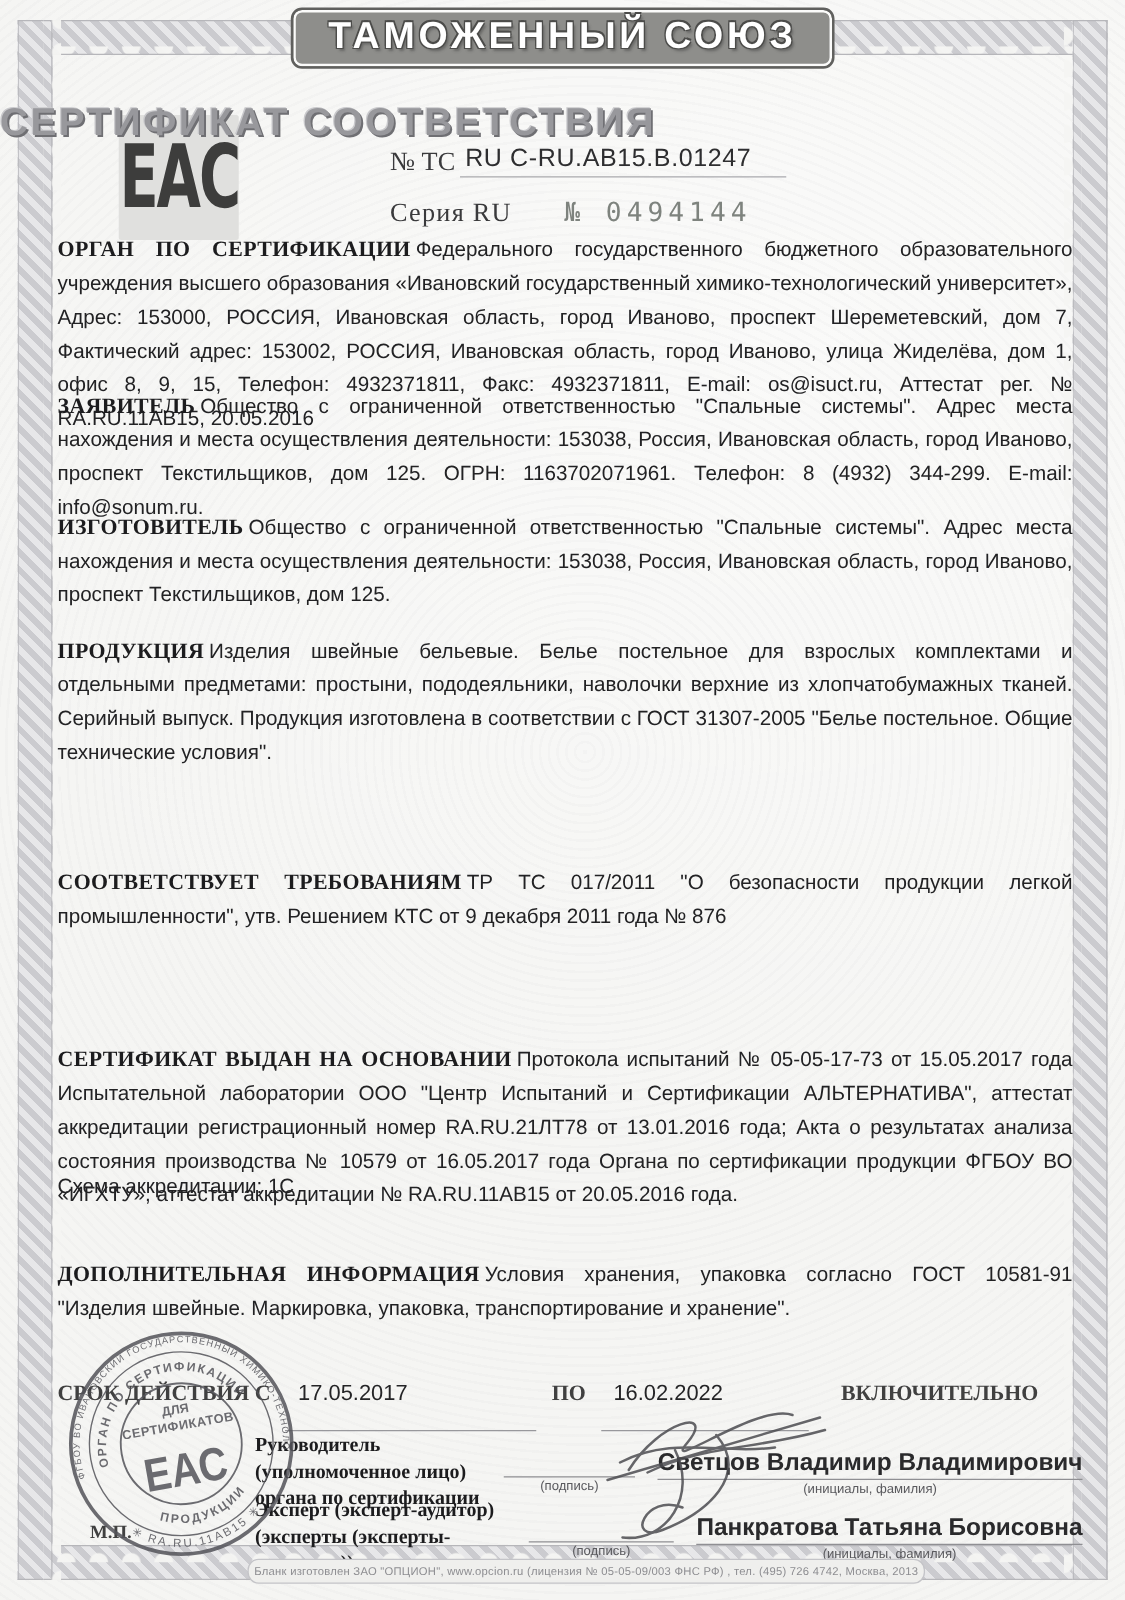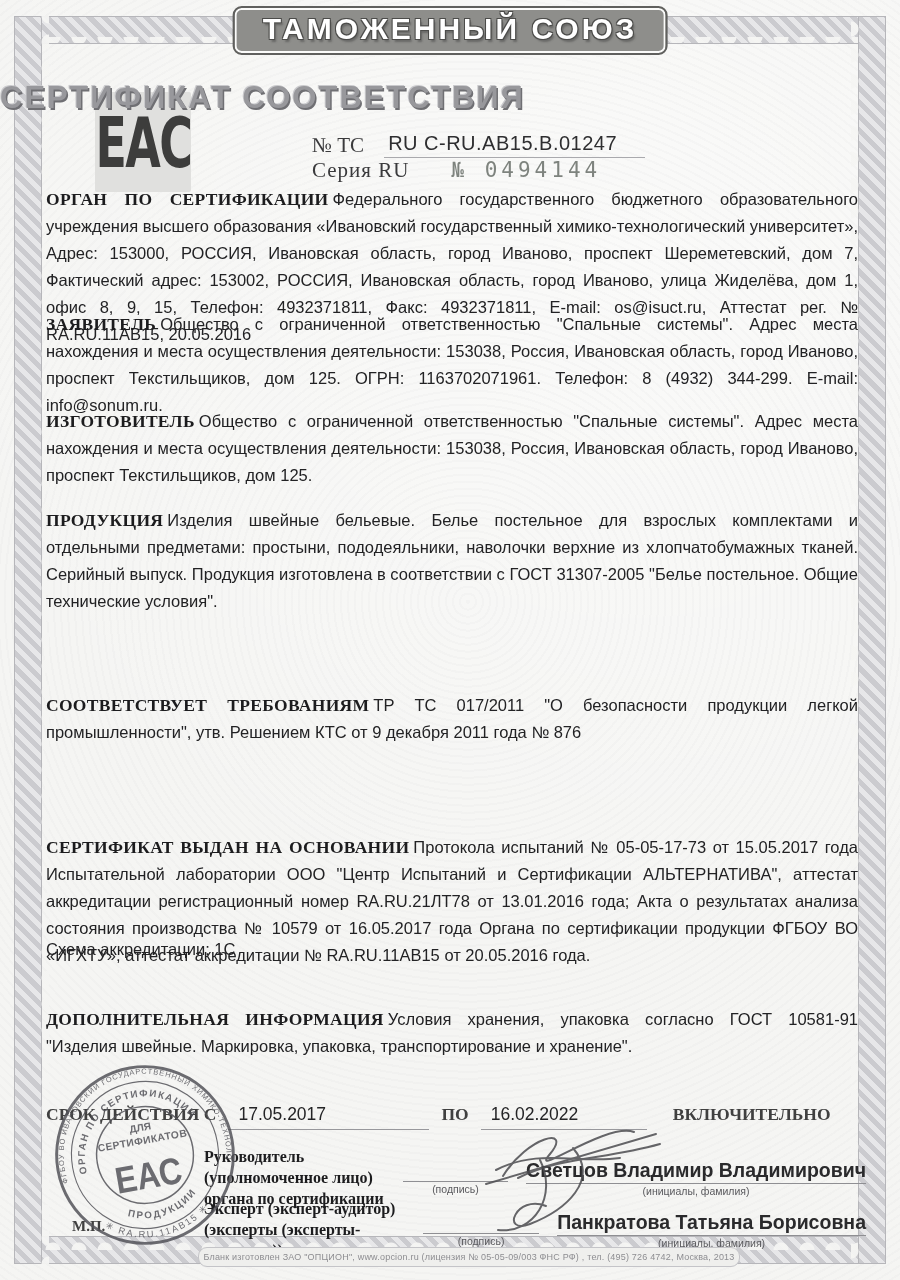--- a/index.html
+++ b/index.html
@@ -46,41 +46,41 @@
     padding:4px 28px 7px;white-space:nowrap;z-index:5;}
   .badge span{font-weight:800;font-size:30px;color:#fff;letter-spacing:3px;
     text-shadow:1px 1px 0 #4c4c4a,-1px 1px 0 #4c4c4a,1px -1px 0 #4c4c4a,-1px -1px 0 #4c4c4a,2px 3px 2px rgba(60,60,60,.45);}
   .eac-logo{position:absolute;left:95px;top:92px;width:96px;height:100px;background:#e0e0de;
     display:flex;align-items:center;justify-content:center;border-radius:2px;}
   .eac-logo span{display:inline-block;font-weight:800;font-size:56px;color:#3d3d3c;
     transform:scale(.82,1.25);letter-spacing:-2px;font-family:"DejaVu Sans",sans-serif;}
   .doc-title{position:absolute;left:0;right:0;top:80px;text-align:left;
     font-weight:800;font-size:31px;letter-spacing:2px;color:#98989c;
     text-shadow:1.5px 1.5px 0 #6f6f73, -1px -1px 0 #c9c9cc;white-space:nowrap;}
-  .certno{position:absolute;left:312px;top:132px;display:flex;align-items:flex-end;gap:20px;}
+  .certno{position:absolute;left:312px;top:116px;display:flex;align-items:flex-end;gap:4px;}
   .certno .lbl-serif{font-family:"Liberation Serif",serif;font-size:21px;color:#3a3a3c;}
   .certno .num{font-size:20px;color:#2e2e30;letter-spacing:.5px;border-bottom:1.5px solid #a9a9ad;
     padding:0 28px 2px 4px;}
   .series{position:absolute;left:312px;top:158px;display:flex;align-items:baseline;gap:42px;}
   .series .lbl-serif{font-family:"Liberation Serif",serif;font-size:21px;color:#3a3a3c;letter-spacing:1px;}
   .series .serial{font-family:"DejaVu Sans Mono",monospace;font-size:21px;color:#7e837e;letter-spacing:4px;}
 
   
   .sec{position:absolute;left:46px;width:812px;margin:0;text-align:justify;
     font-size:16.5px;line-height:27px;color:#222224;}
   .sec b{font-family:"Liberation Serif",serif;font-weight:700;font-size:17.5px;color:#1c1c1e;
     letter-spacing:.3px;padding-right:4px;}
   .sec .val{letter-spacing:.6px;}
   .plain{text-align:left;}
 
   
   .validity{position:absolute;left:46px;top:1104px;width:812px;display:flex;align-items:baseline;}
   .validity .v-lbl{font-family:"Liberation Serif",serif;font-weight:700;font-size:17.5px;color:#404040;white-space:nowrap;}
   .validity .v-date{font-size:17.5px;color:#242426;border-bottom:1px solid #98989c;
-    padding:0 6px 4px 10px;margin:0 12px;white-space:nowrap;}
+    padding:0 6px 19px 10px;margin:0 12px;white-space:nowrap;}
   .validity .d1{width:185px;}
   .validity .d2{width:150px;}
 
   
   .sigrow{position:absolute;left:204px;width:662px;display:flex;align-items:center;}
   .sig-role{width:232px;font-family:"Liberation Serif",serif;font-weight:700;font-size:16px;
     line-height:21px;color:#1c1c1e;}
   .sig-sign{width:128px;text-align:center;margin:0 8px;}
   .sig-sign .line{border-bottom:1px solid #8f8f93;height:20px;}
   .cap{font-size:10.5px;color:#5a5a5e;padding-top:1px;text-align:center;}

